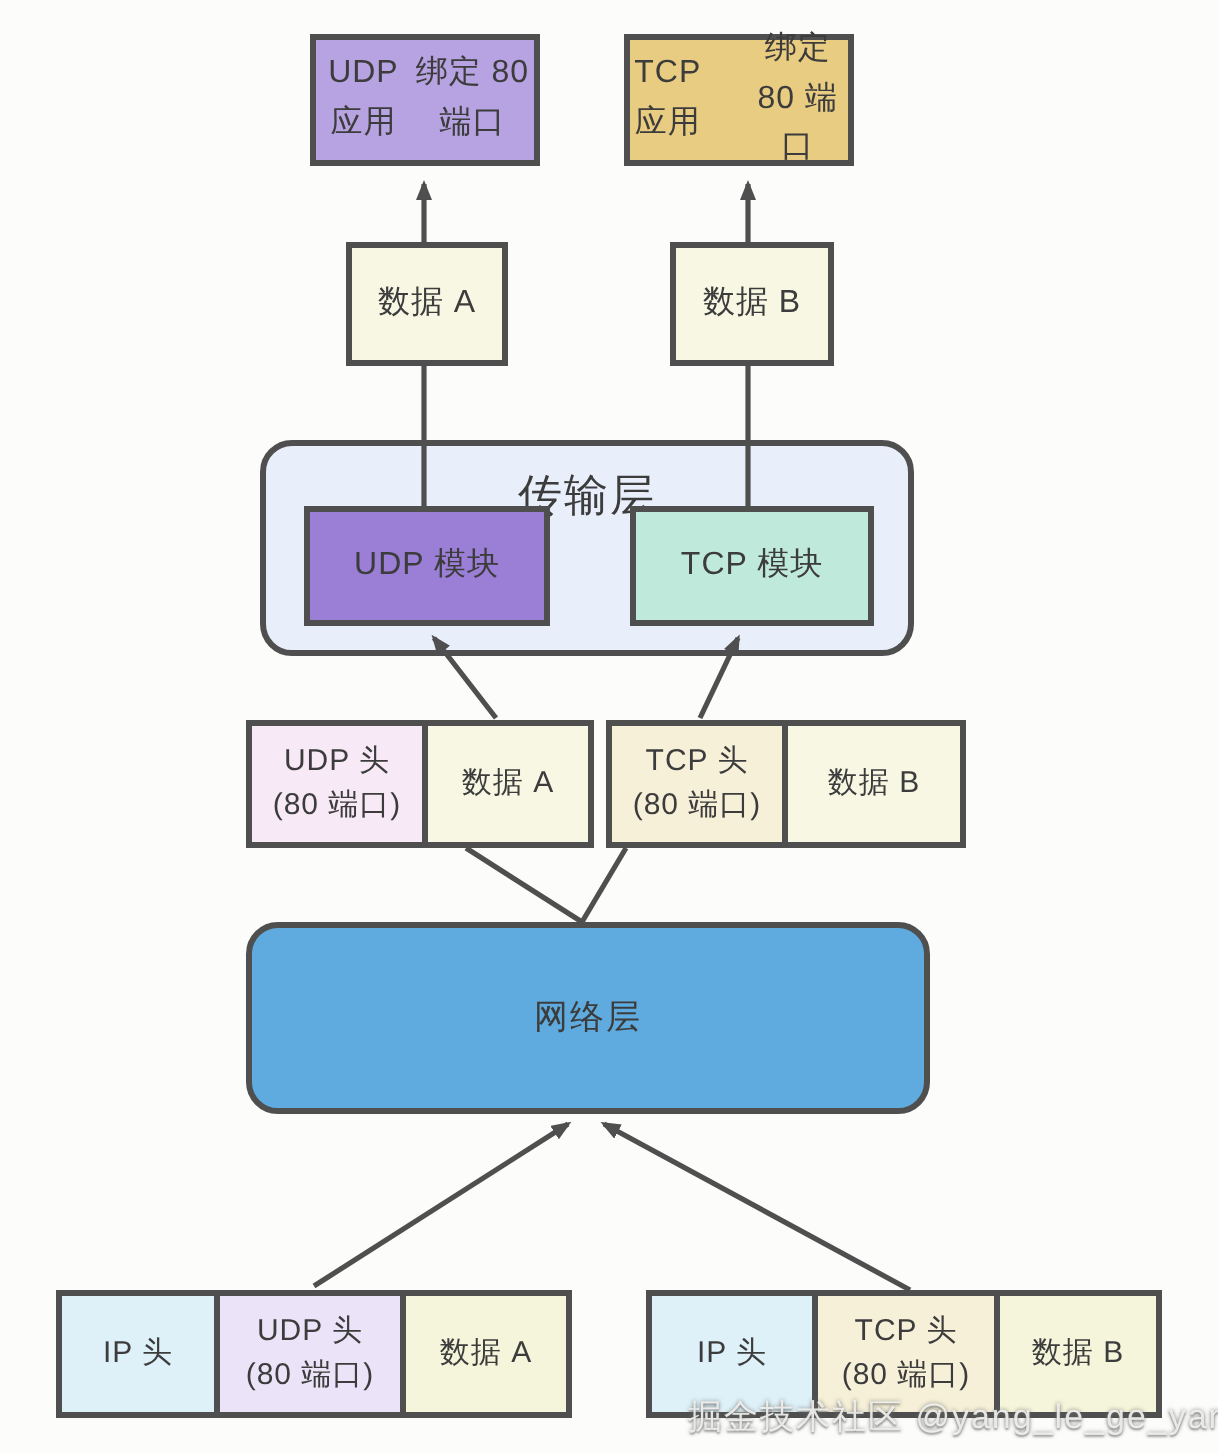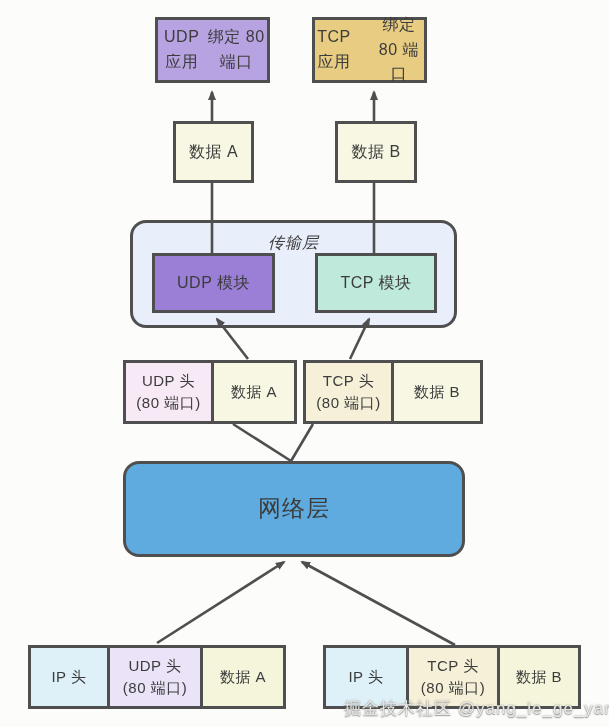--- a/index.html
+++ b/index.html
@@ -30,21 +30,21 @@
     display:flex;flex-direction:column;
     align-items:center;justify-content:center;
     text-align:center;
     font-size:15px;
     line-height:1.5;
     letter-spacing:0.5px;
   }
   .cell + .cell{margin-left:-3px;}
   .layer-label{
     position:absolute;top:8px;left:0;right:0;
-    text-align:center;font-size:16px;letter-spacing:1px;font-style:italic;
+    text-align:center;font-size:22px;letter-spacing:1px;
   }
   #arrow-layer{
     position:absolute;top:0;left:0;z-index:6;
     pointer-events:none;
   }
   #watermark{
     position:absolute;
     left:344px;top:697px;
     z-index:8;
     font-size:17px;
@@ -97,21 +97,21 @@
   <div class="cellrow" style="left:303px;top:360px;">
     <div class="cell" style="width: 91px; height: 64px; background-color: rgb(246, 240, 216);">
       <span>TCP 头</span>
       <span>(80 端口)</span>
     </div>
     <div class="cell" style="width: 92px; height: 64px; background-color: rgb(247, 247, 227);">
       <span>数据 B</span>
     </div>
   </div>
 
-  <div class="box rounded" style="left: 123px; top: 461px; width: 342px; height: 96px; font-size: 23px; letter-spacing: 1px; background-color: rgb(95, 171, 223);">
+  <div class="box rounded" style="left: 123px; top: 461px; width: 342px; height: 96px; font-size: 17px; letter-spacing: 1px; background-color: rgb(95, 171, 223);">
     <span>网络层</span>
   </div>
 
   <div class="cellrow" style="left:28px;top:645px;">
     <div class="cell" style="width: 82px; height: 64px; background-color: rgb(222, 240, 248);">
       <span>IP 头</span>
     </div>
     <div class="cell" style="width: 96px; height: 64px; background-color: rgb(235, 227, 247);">
       <span>UDP 头</span>
       <span>(80 端口)</span>

